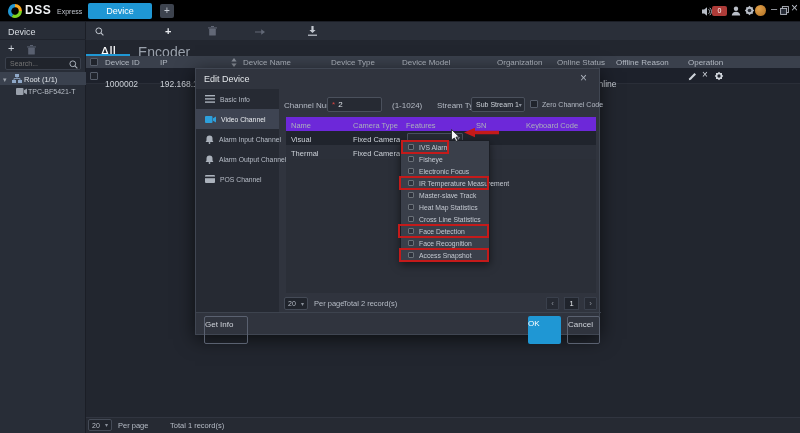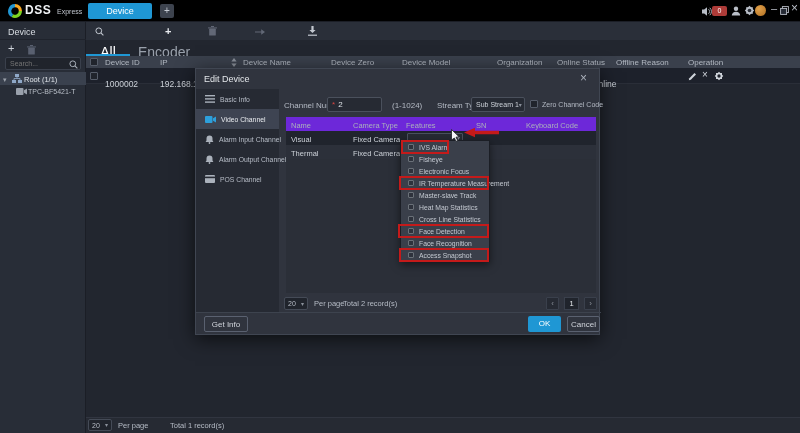--- a/index.html
+++ b/index.html
@@ -63,21 +63,21 @@
   .dlg-select{background:#262a33;border:1px solid #4a505c;border-radius:2px;display:flex;align-items:center;justify-content:space-between;padding:0 3px 0 4px;font-size:7px;color:#ccd1d8}
   .ch-table{position:absolute;left:90px;top:48px;width:310px;height:176px;background:#2b2f38}
   .ch-head{position:absolute;left:0;top:0;width:310px;height:30px;background:#6d28d9}
   .ch-th{top:3.5px;font-size:7.5px;color:#aab1bb}
   .ch-row1{position:absolute;left:0;top:14px;width:310px;height:14px;background:#20242d}
   .ch-row2{position:absolute;left:0;top:28px;width:310px;height:14px;background:#2c303a}
   .ch-td{top:3.5px;font-size:7.5px;color:#ccd1d8}
   .feat-combo{position:absolute;left:121px;top:1.5px;width:56px;height:11px;background:#262a33;border:1px solid #4a515e;border-radius:1px;display:flex;align-items:center;justify-content:flex-end;padding-right:2px}
   .pg-btn{width:13px;height:13px;background:#262a33;border:1px solid #3a404c;border-radius:1px;text-align:center;line-height:12px;font-size:8px;color:#8a9099}
   .pg-cur{width:15px;height:13px;background:#20242c;border:1px solid #3a404c;text-align:center;line-height:12px;font-size:7.5px;color:#e8ebef}
-  .btn{border-radius:2px;font-size:8px;text-align:center;line-height:15px;height:16px}
+  .btn{border-radius:2px;font-size:8px;line-height:15px;height:28px}
   .btn-ghost{border:1px solid #5a6170;color:#d0d4db;background:transparent}
   .btn-primary{background:#1f97d4;color:#fff}
   .dlg-footline{position:absolute;left:0;top:243px;width:405px;height:1px;background:#3d434e}
 
   
   .dd-panel{position:absolute;left:400px;top:140px;width:90px;height:122px;background:#3a3f4a;border:1px solid #1b1e25;box-shadow:0 3px 8px rgba(0,0,0,.5);z-index:20}
   .dd-item{height:12px;display:flex;align-items:center;gap:5px;padding-left:7px}
   .dd-cb{width:6px;height:6px;border:1px solid #6a7078;background:#2e323c;border-radius:1px;flex:none}
   .dd-label{font-size:6.8px;color:#c4c9d1;white-space:nowrap}
   .anno{position:absolute;border:2px solid #c41a1a;z-index:30}
@@ -214,21 +214,21 @@
   <span class="abs cb" style="left:90px;top:58px"></span>
   <span class="abs th" style="left:105px">Device ID</span>
   <span class="abs th" style="left:160px">IP</span>
   <span class="abs" style="left:231px;top:58px">
     <svg width="6" height="9" viewBox="0 0 6 9">
         <path d="M3 0l2.6 3.4H.4z" fill="#8a909a"></path>
         <path d="M3 9L.4 5.6h5.2z" fill="#8a909a"></path>
       </svg>
   </span>
   <span class="abs th" style="left:243px">Device Name</span>
-  <span class="abs th" style="left:331px">Device Zero</span>
+  <span class="abs th" style="left:331px">Device Type</span>
   <span class="abs th" style="left:402px">Device Model</span>
   <span class="abs th" style="left:497px">Organization</span>
   <span class="abs th" style="left:557px">Online Status</span>
   <span class="abs th" style="left:616px">Offline Reason</span>
   <span class="abs th" style="left:688px">Operation</span>
 
   <div class="trow"></div>
   <span class="abs cb" style="left:90px;top:72px"></span>
   <span class="abs td" style="left:105px">1000002</span>
   <span class="abs td" style="left:160px">192.168.1.108</span>

